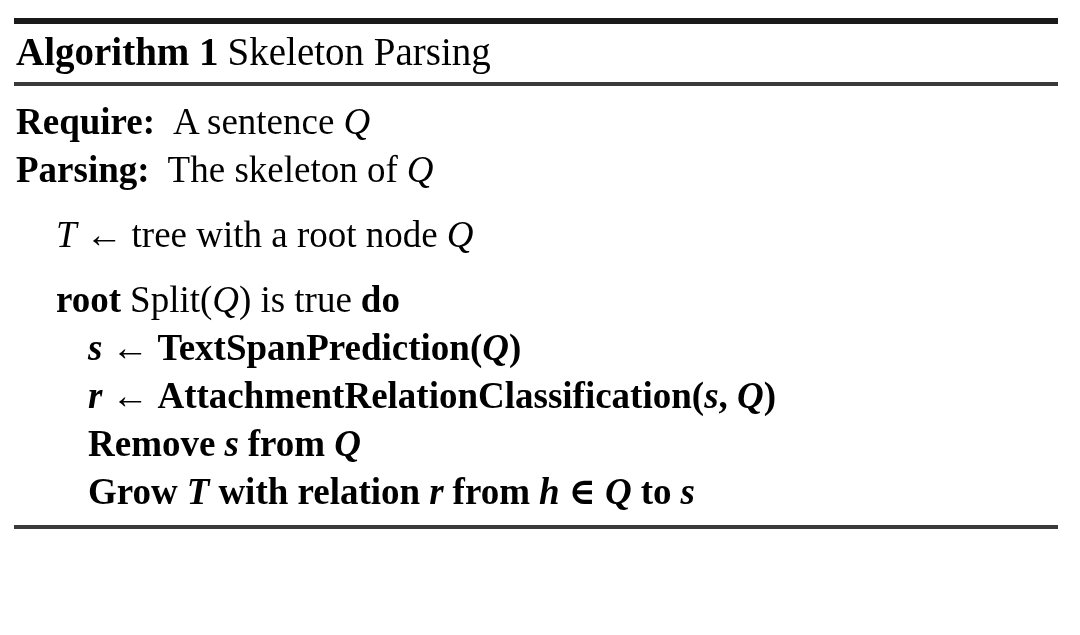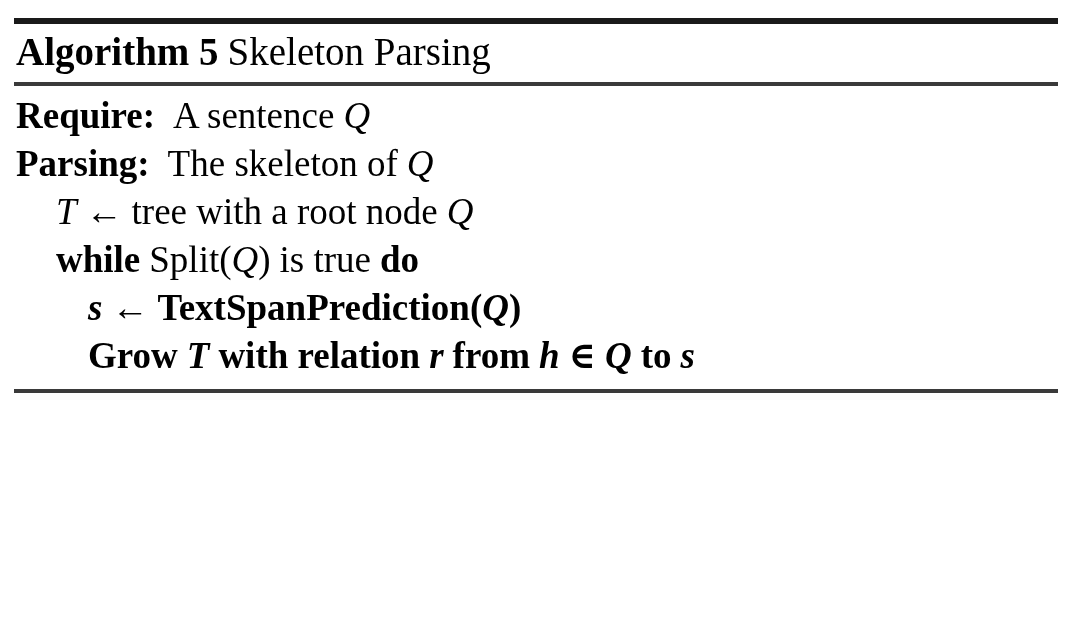--- a/index.html
+++ b/index.html
@@ -40,74 +40,80 @@
     line-height: 56px;
     padding-left: 2px;
     white-space: nowrap;
   }
   .kw { font-weight: bold; }
   .mathvar {
     font-style: italic;
     font-family: "Liberation Serif", "DejaVu Serif", serif;
   }
   .body-block {
-    padding-top: 6px;
+    padding-top: 12px;
   }
   .line {
     font-size: 37px;
     line-height: 48px;
     white-space: nowrap;
     padding-left: 2px;
   }
   .indent-0 { padding-left: 2px; }
-  .indent-1 { padding-left: 42px; }
+  .indent-1 { padding-left: 42px; margin-top: 17px; }
   .indent-2 { padding-left: 74px; font-weight: bold; }
   .gap { display: inline-block; width: 9px; }
   .arrow {
     font-family: "Liberation Serif", "DejaVu Serif", serif;
     font-style: normal;
   }
 </style>
 </head>
 <body>
 
 <div class="algorithm">
 
   <div class="rule-top"></div>
 
   <div class="title-line">
-    <span class="kw">Algorithm 5</span><span class="gap"></span><span>Skeleton Parsing</span>
+    <span class="kw">Algorithm 1</span><span class="gap"></span><span>Skeleton Parsing</span>
   </div>
 
   <div class="rule-mid"></div>
 
   <div class="body-block">
 
     <div class="line indent-0">
       <span class="kw">Require:</span><span class="gap"></span><span class="gap"></span><span>A sentence</span><span class="gap"></span><span class="mathvar">Q</span>
     </div>
 
     <div class="line indent-0">
       <span class="kw">Parsing:</span><span class="gap"></span><span class="gap"></span><span>The skeleton of</span><span class="gap"></span><span class="mathvar">Q</span>
     </div>
 
     <div class="line indent-1">
       <span class="mathvar">T</span><span class="gap"></span><span class="arrow">←</span><span class="gap"></span><span>tree with a root node</span><span class="gap"></span><span class="mathvar">Q</span>
     </div>
 
     <div class="line indent-1">
-      <span class="kw">while</span><span class="gap"></span><span>Split(</span><span class="mathvar">Q</span><span>)</span><span class="gap"></span><span>is true</span><span class="gap"></span><span class="kw">do</span>
+      <span class="kw">root</span><span class="gap"></span><span>Split(</span><span class="mathvar">Q</span><span>)</span><span class="gap"></span><span>is true</span><span class="gap"></span><span class="kw">do</span>
     </div>
 
     <div class="line indent-2">
       <span class="mathvar">s</span><span class="gap"></span><span class="arrow">←</span><span class="gap"></span><span>TextSpanPrediction(</span><span class="mathvar">Q</span><span>)</span>
     </div>
 
 
+    <div class="line indent-2">
+      <span class="mathvar">r</span><span class="gap"></span><span class="arrow">←</span><span class="gap"></span><span>AttachmentRelationClassification(</span><span class="mathvar">s</span><span>, </span><span class="mathvar">Q</span><span>)</span>
+    </div>
 
+    <div class="line indent-2">
+      <span>Remove</span><span class="gap"></span><span class="mathvar">s</span><span class="gap"></span><span>from</span><span class="gap"></span><span class="mathvar">Q</span>
+    </div>
 
     <div class="line indent-2">
       <span>Grow</span><span class="gap"></span><span class="mathvar">T</span><span class="gap"></span><span>with relation</span><span class="gap"></span><span class="mathvar">r</span><span class="gap"></span><span>from</span><span class="gap"></span><span class="mathvar">h</span><span class="gap"></span><span class="arrow">∈</span><span class="gap"></span><span class="mathvar">Q</span><span class="gap"></span><span>to</span><span class="gap"></span><span class="mathvar">s</span>
     </div>
 
 
 
   </div>
 
   <div class="rule-bottom"></div>

